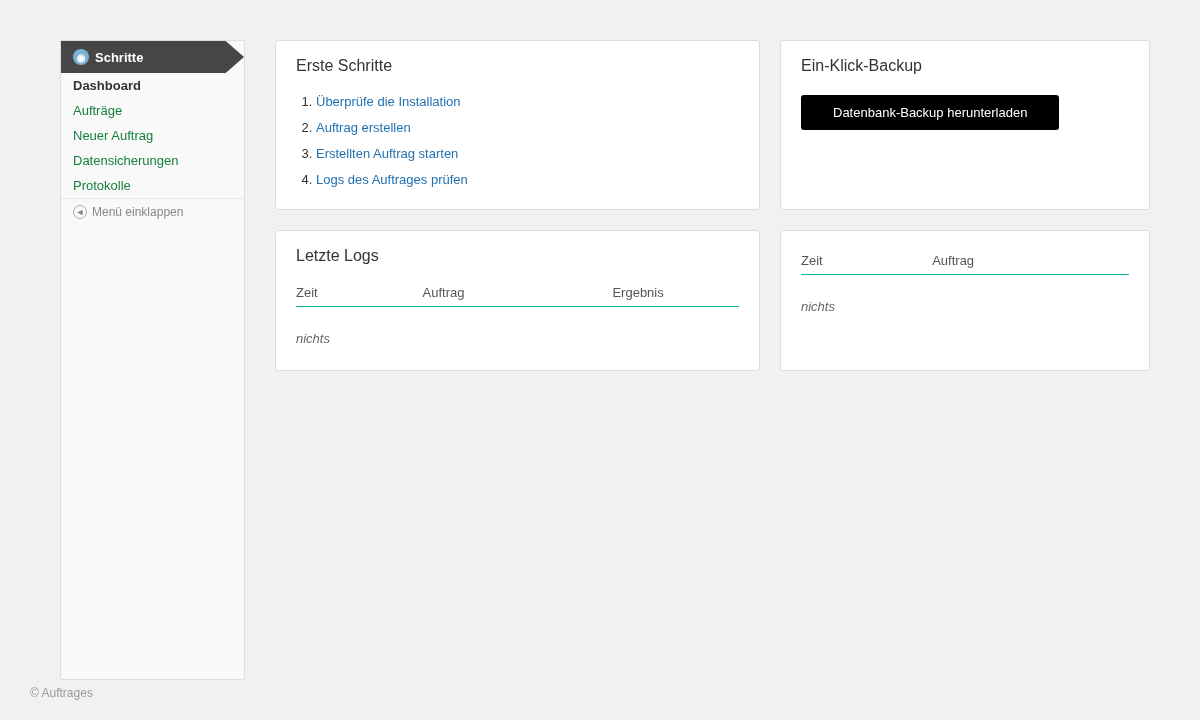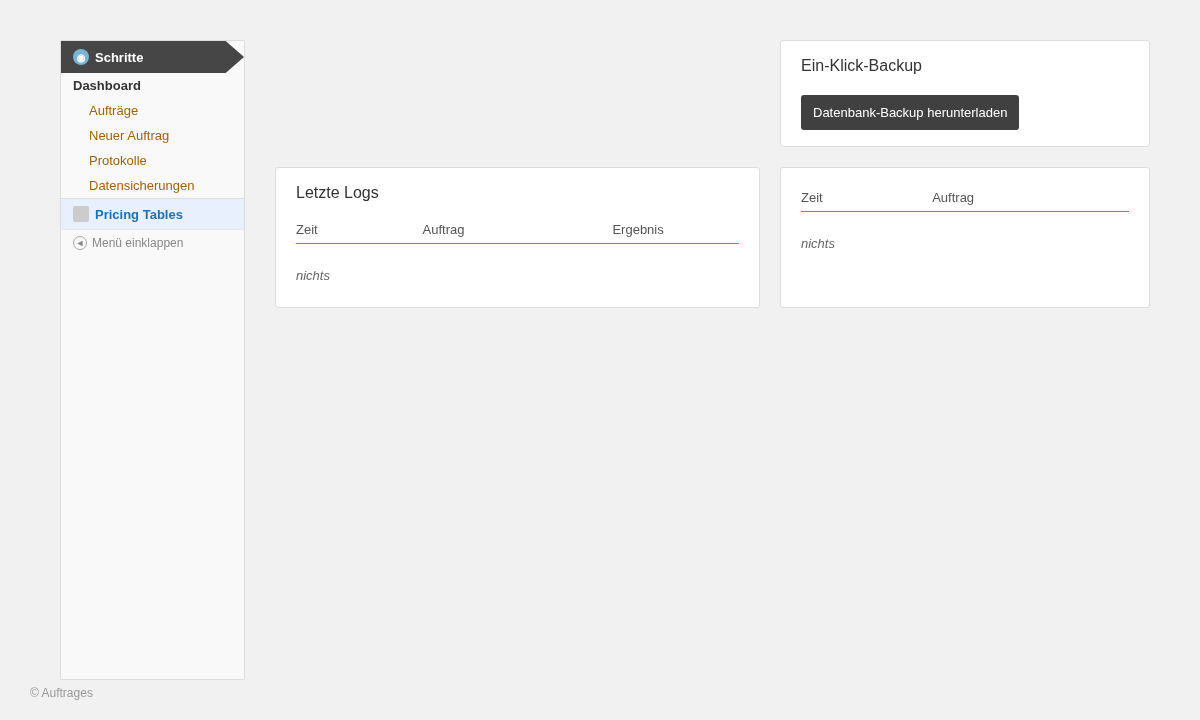--- a/index.html
+++ b/index.html
@@ -52,24 +52,23 @@
     .sidebar-nav .nav-item {
       padding: 5px 12px;
       cursor: pointer;
     }
     .sidebar-nav .nav-item.active {
       font-weight: bold;
       color: #333;
     }
     .sidebar-nav .nav-item a,
     .sidebar-nav .nav-item.link {
-      color: #a16207;
+      color: #15803d;
       text-decoration: none;
       cursor: pointer;
-      margin-left: 16px;
     }
     .pricing-tables-item {
       padding: 7px 12px;
       display: flex;
       align-items: center;
       gap: 6px;
       background: #e8f0fe;
       border-top: 1px solid #ddd;
     }
     .pricing-tables-item .pt-icon {
@@ -139,24 +138,24 @@
     .erste-schritte ol li a {
       color: #2271b1;
       text-decoration: none;
     }
     
     .ein-klick {
       grid-column: 2;
       grid-row: 1;
     }
     .backup-btn {
-      background: #404040;
+      background: #000000;
       color: #fff;
       border: none;
-      padding: 10px 12px;
+      padding: 10px 32px;
       border-radius: 3px;
       cursor: pointer;
       font-size: 13px;
       margin-top: 6px;
     }
     
     .naechste {
       grid-column: 2;
       grid-row: 2;
     }
@@ -208,38 +207,51 @@
       <div class="nav-item active">
         <span>Dashboard</span>
       </div>
       <div class="nav-item">
         <a href="#">Aufträge</a>
       </div>
       <div class="nav-item">
         <a href="#">Neuer Auftrag</a>
       </div>
       <div class="nav-item">
+        <a href="#">Datensicherungen</a>
+      </div>
+      <div class="nav-item">
         <a href="#">Protokolle</a>
       </div>
-      <div class="nav-item">
-        <a href="#">Datensicherungen</a>
-      </div>
     </nav>
-    <div class="pricing-tables-item">
-      <div class="pt-icon"></div>
-      <span>Pricing Tables</span>
-    </div>
     <div class="collapse-menu">
       <div class="collapse-icon">◄</div>
       <span>Menü einklappen</span>
     </div>
   </div>
 
   <div class="main-content">
 
+    <div class="card erste-schritte">
+      <h2>Erste Schritte</h2>
+      <ol>
+        <li>
+          <a href="#">Überprüfe die Installation</a>
+        </li>
+        <li>
+          <a href="#">Auftrag erstellen</a>
+        </li>
+        <li>
+          <a href="#">Erstellten Auftrag starten</a>
+        </li>
+        <li>
+          <a href="#">Logs des Auftrages prüfen</a>
+        </li>
+      </ol>
+    </div>
 
     <div class="card ein-klick">
       <h2>Ein-Klick-Backup</h2>
       <button class="backup-btn">Datenbank-Backup herunterladen</button>
     </div>
 
     <div class="card letzte-logs">
       <h2>Letzte Logs</h2>
       <div class="table-header logs-table-header">
         <span>Zeit</span>

